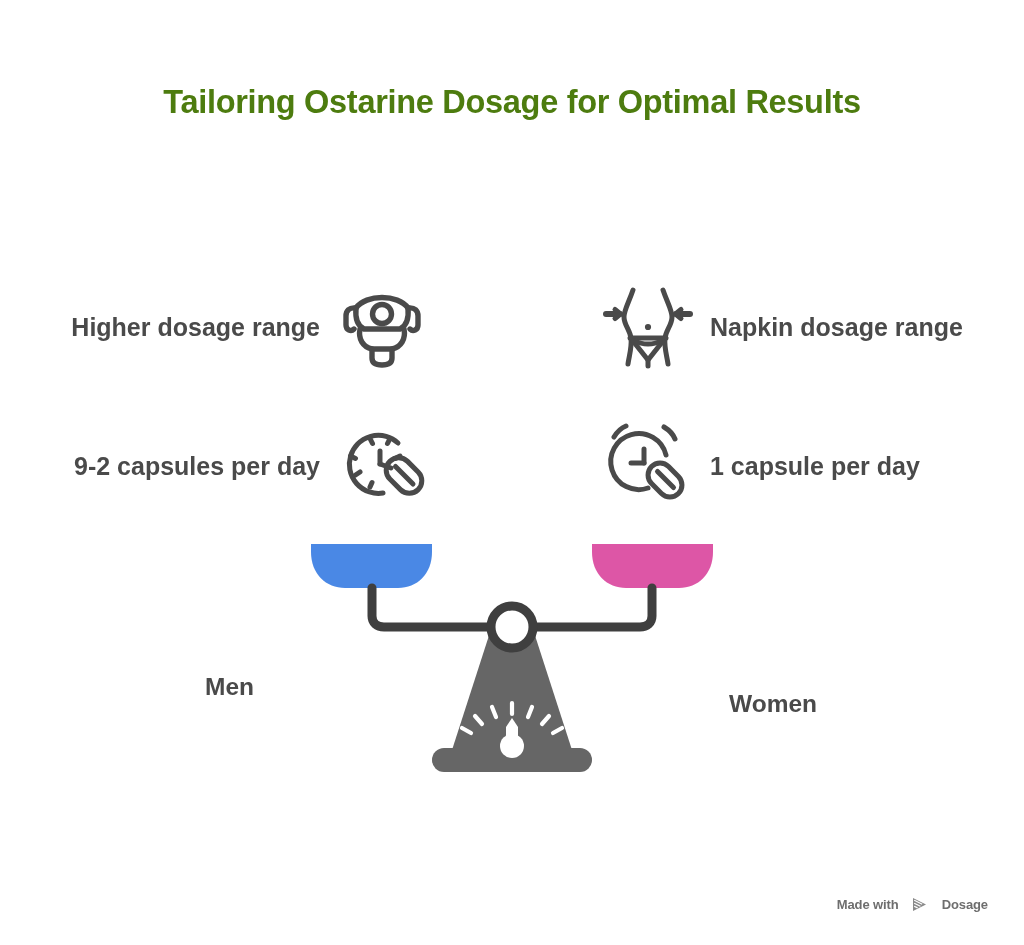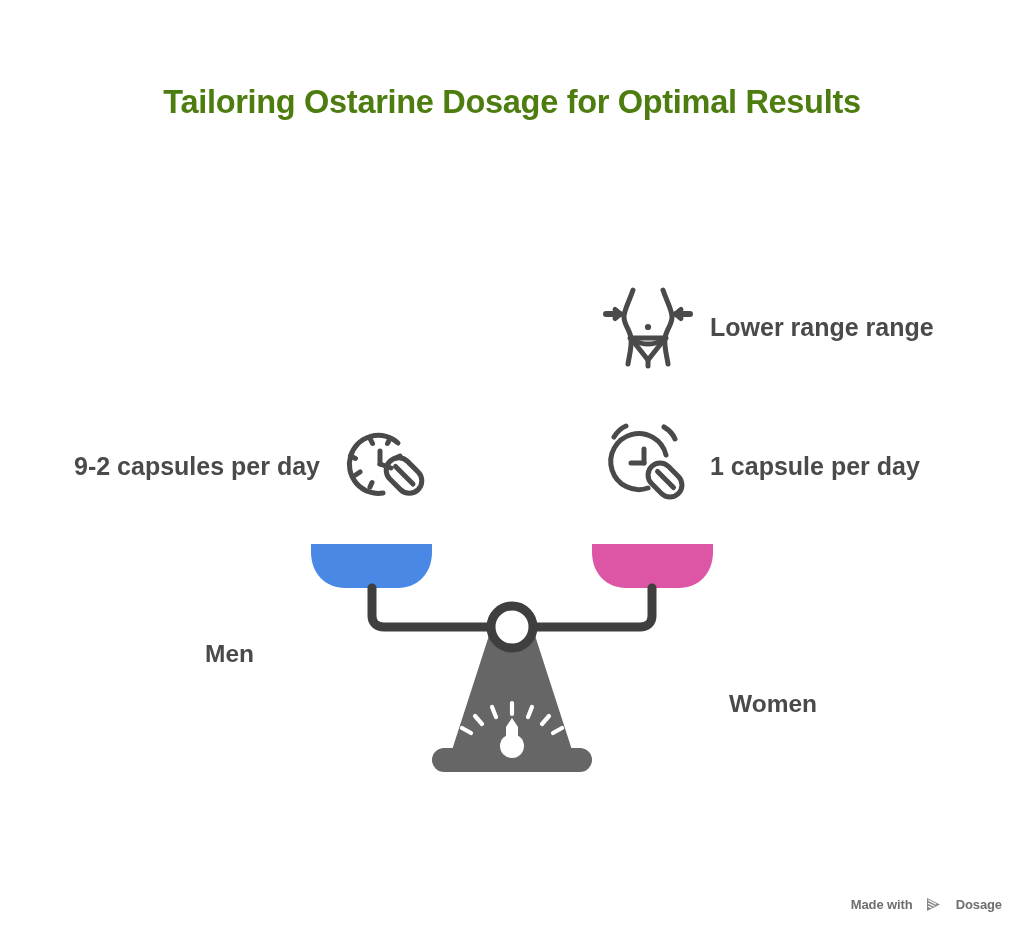--- a/index.html
+++ b/index.html
@@ -75,45 +75,67 @@
     height: 270px;
   }
 
   
   .side-name {
     position: absolute;
     font-size: 24.5px;
     font-weight: bold;
     color: #4a4a4a;
   }
-  #name-men   { left: 205px; top: 640px; }
+  #name-men   { left: 205px; top: 673px; }
   #name-women { left: 729px; top: 690px; }
 
   
   #watermark {
     position: absolute;
-    right: 22px;
+    right: 36px;
     bottom: 33px;
     display: flex;
     align-items: center;
     gap: 13px;
     font-size: 13px;
     font-weight: bold;
     color: #6e6e6e;
     letter-spacing: -0.1px;
   }
   #watermark .wm-logo { display: block; }
 </style>
 </head>
 <body>
 
 <div id="canvas">
 
   <div class="title">Tailoring Ostarine Dosage for Optimal Results</div>
 
+  <div class="feature left" id="feat-men-range">
+    <div class="feature-label">Higher dosage range</div>
+    <div class="icon-box">
+      <svg width="92" height="84" viewBox="0 0 92 84" fill="none" stroke="#4a4a4a" stroke-width="5.4" stroke-linecap="round" stroke-linejoin="round">
+
+        <path d="M20 23 C30 9, 62 9, 72 23"></path>
+
+        <path d="M20 23 C13 22, 10 26, 10 31 L10 40 C10 45, 15 47, 18 44"></path>
+
+        <path d="M72 23 C79 22, 82 26, 82 31 L82 40 C82 45, 77 47, 74 44"></path>
+
+        <path d="M20 23 C19 34, 22 41, 28 44 L64 44 C70 41, 73 34, 72 23"></path>
+
+        <circle cx="46" cy="29" r="9.5"></circle>
+
+        <path d="M24 44 C22 54, 27 62, 36 64"></path>
+        <path d="M68 44 C70 54, 65 62, 56 64"></path>
+
+        <path d="M36 64 L36 73 C36 78, 40 80, 46 80 C52 80, 56 78, 56 73 L56 64 Z"></path>
+      </svg>
+    </div>
+  </div>
 
   <div class="feature left" id="feat-men-dose">
     <div class="feature-label">9-2 capsules per day</div>
     <div class="icon-box">
       <svg width="92" height="86" viewBox="0 0 92 86" fill="none" stroke="#4a4a4a" stroke-width="5" stroke-linecap="round" stroke-linejoin="round">
 
         <path d="M62 20 A29 29 0 1 0 47 70"></path>
 
         <path d="M34 15.5 L36.5 20.5"></path>
         <path d="M54 15.5 L51.5 20.5"></path>
@@ -148,21 +170,21 @@
         <circle cx="46" cy="43" r="1.8" fill="#4a4a4a" stroke-width="2.6"></circle>
 
         <path d="M28 54 L64 54"></path>
 
         <path d="M31 57 L46 76 L61 57"></path>
         <path d="M34 57 C40 61, 52 61, 58 57"></path>
 
         <path d="M46 76 L46 82"></path>
       </svg>
     </div>
-    <div class="feature-label">Lower range range</div>
+    <div class="feature-label">Napkin dosage range</div>
   </div>
 
   <div class="feature right" id="feat-women-dose">
     <div class="icon-box">
       <svg width="92" height="86" viewBox="0 0 92 86" fill="none" stroke="#4a4a4a" stroke-width="5" stroke-linecap="round" stroke-linejoin="round">
 
         <path d="M12 14 C15 9, 19 5, 24 3"></path>
         <path d="M62 4 C67 7, 71 11, 73 16"></path>
 
         <path d="M64 32 A28 28 0 1 0 46 65"></path>

